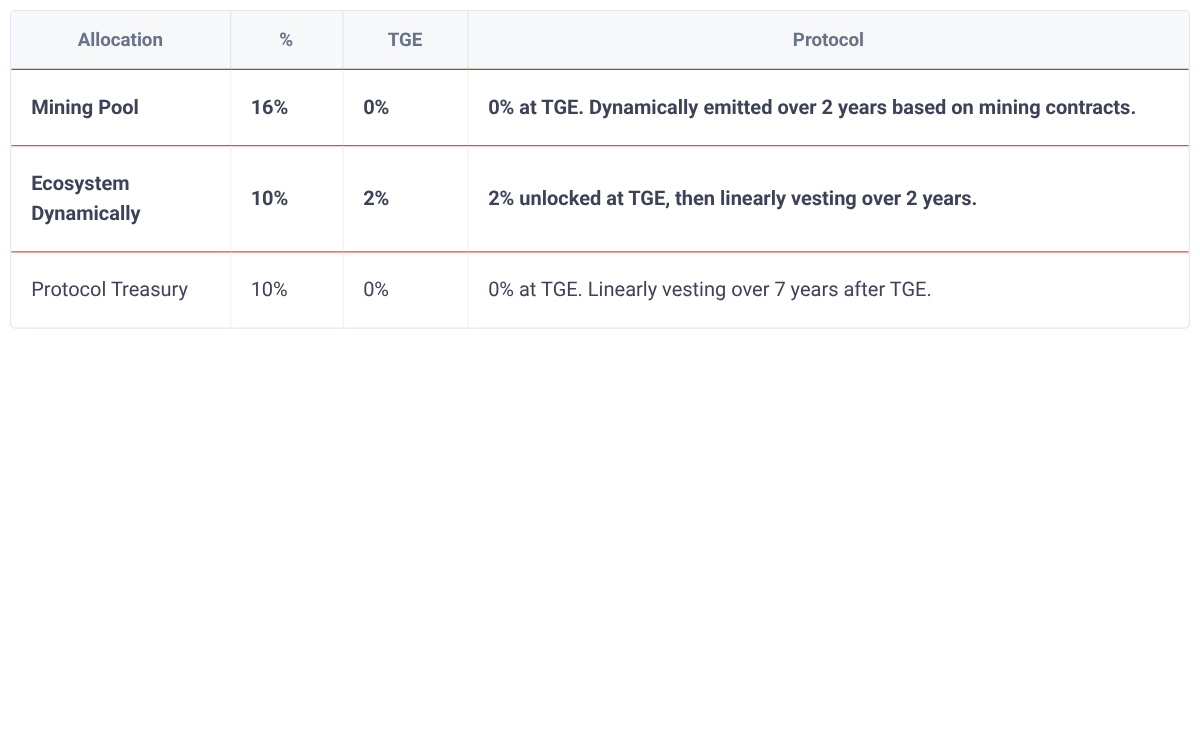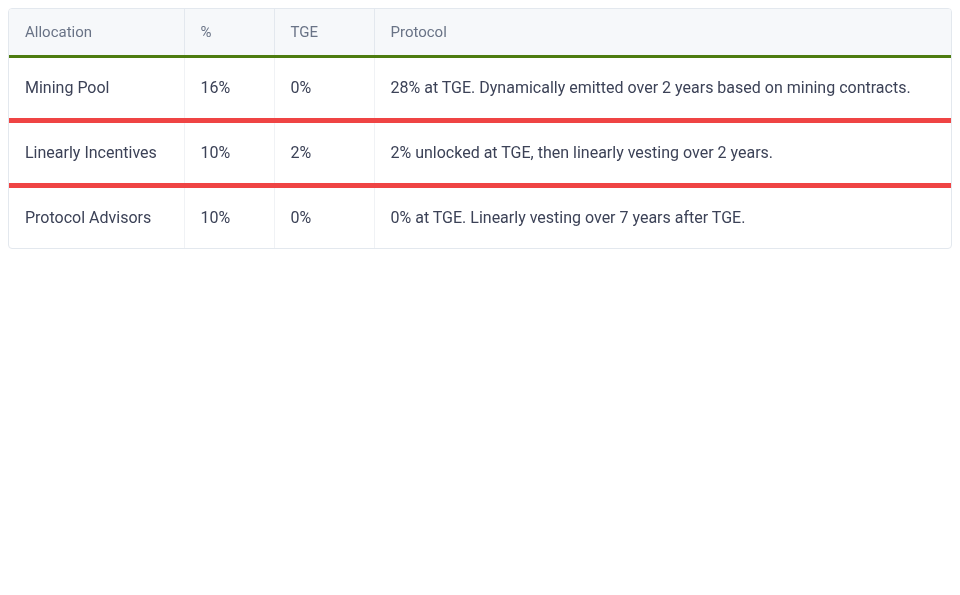--- a/index.html
+++ b/index.html
@@ -22,42 +22,43 @@
     }
     table {
       width: 100%;
       border-collapse: collapse;
       table-layout: fixed;
     }
     thead {
       background: #f6f8fa;
     }
     thead th {
-      text-align: left;
+      text-align: center;
       padding: 14px 16px;
-      font-weight: 400;
+      font-weight: 700;
       color: #697386;
-      border-bottom: 3px solid #4d7c0f;
+      border-bottom: 1px solid #4d7c0f;
       font-size: 15px;
     }
     thead th:not(:last-child) {
       border-right: 1px solid #e3e8ee;
     }
     tbody td {
       padding: 18px 16px;
       color: #3c4257;
       vertical-align: middle;
       line-height: 1.5;
       font-size: 16px;
     }
     tbody td:not(:last-child) {
       border-right: 1px solid #f0f2f5;
     }
     tbody tr:not(:last-child) td {
-      border-bottom: 5px solid #ef4444;
+      border-bottom: 1px solid #ef4444;
+      font-weight: bold;
     }
     .col-allocation { width: 175px; }
     .col-percent { width: 90px; }
     .col-tge { width: 100px; }
     .col-vesting { width: auto; }
   </style>
 </head>
 <body>
 
 <div class="table-container">
@@ -74,29 +75,29 @@
         <th>%</th>
         <th>TGE</th>
         <th>Protocol</th>
       </tr>
     </thead>
     <tbody>
       <tr>
         <td>Mining Pool</td>
         <td>16%</td>
         <td>0%</td>
-        <td>28% at TGE. Dynamically emitted over 2 years based on mining contracts.</td>
+        <td>0% at TGE. Dynamically emitted over 2 years based on mining contracts.</td>
       </tr>
       <tr>
-        <td>Linearly Incentives</td>
+        <td>Ecosystem Dynamically</td>
         <td>10%</td>
         <td>2%</td>
         <td>2% unlocked at TGE, then linearly vesting over 2 years.</td>
       </tr>
       <tr>
-        <td>Protocol Advisors</td>
+        <td>Protocol Treasury</td>
         <td>10%</td>
         <td>0%</td>
         <td>0% at TGE. Linearly vesting over 7 years after TGE.</td>
       </tr>
     </tbody>
   </table>
 </div>
 
 </body></html>

